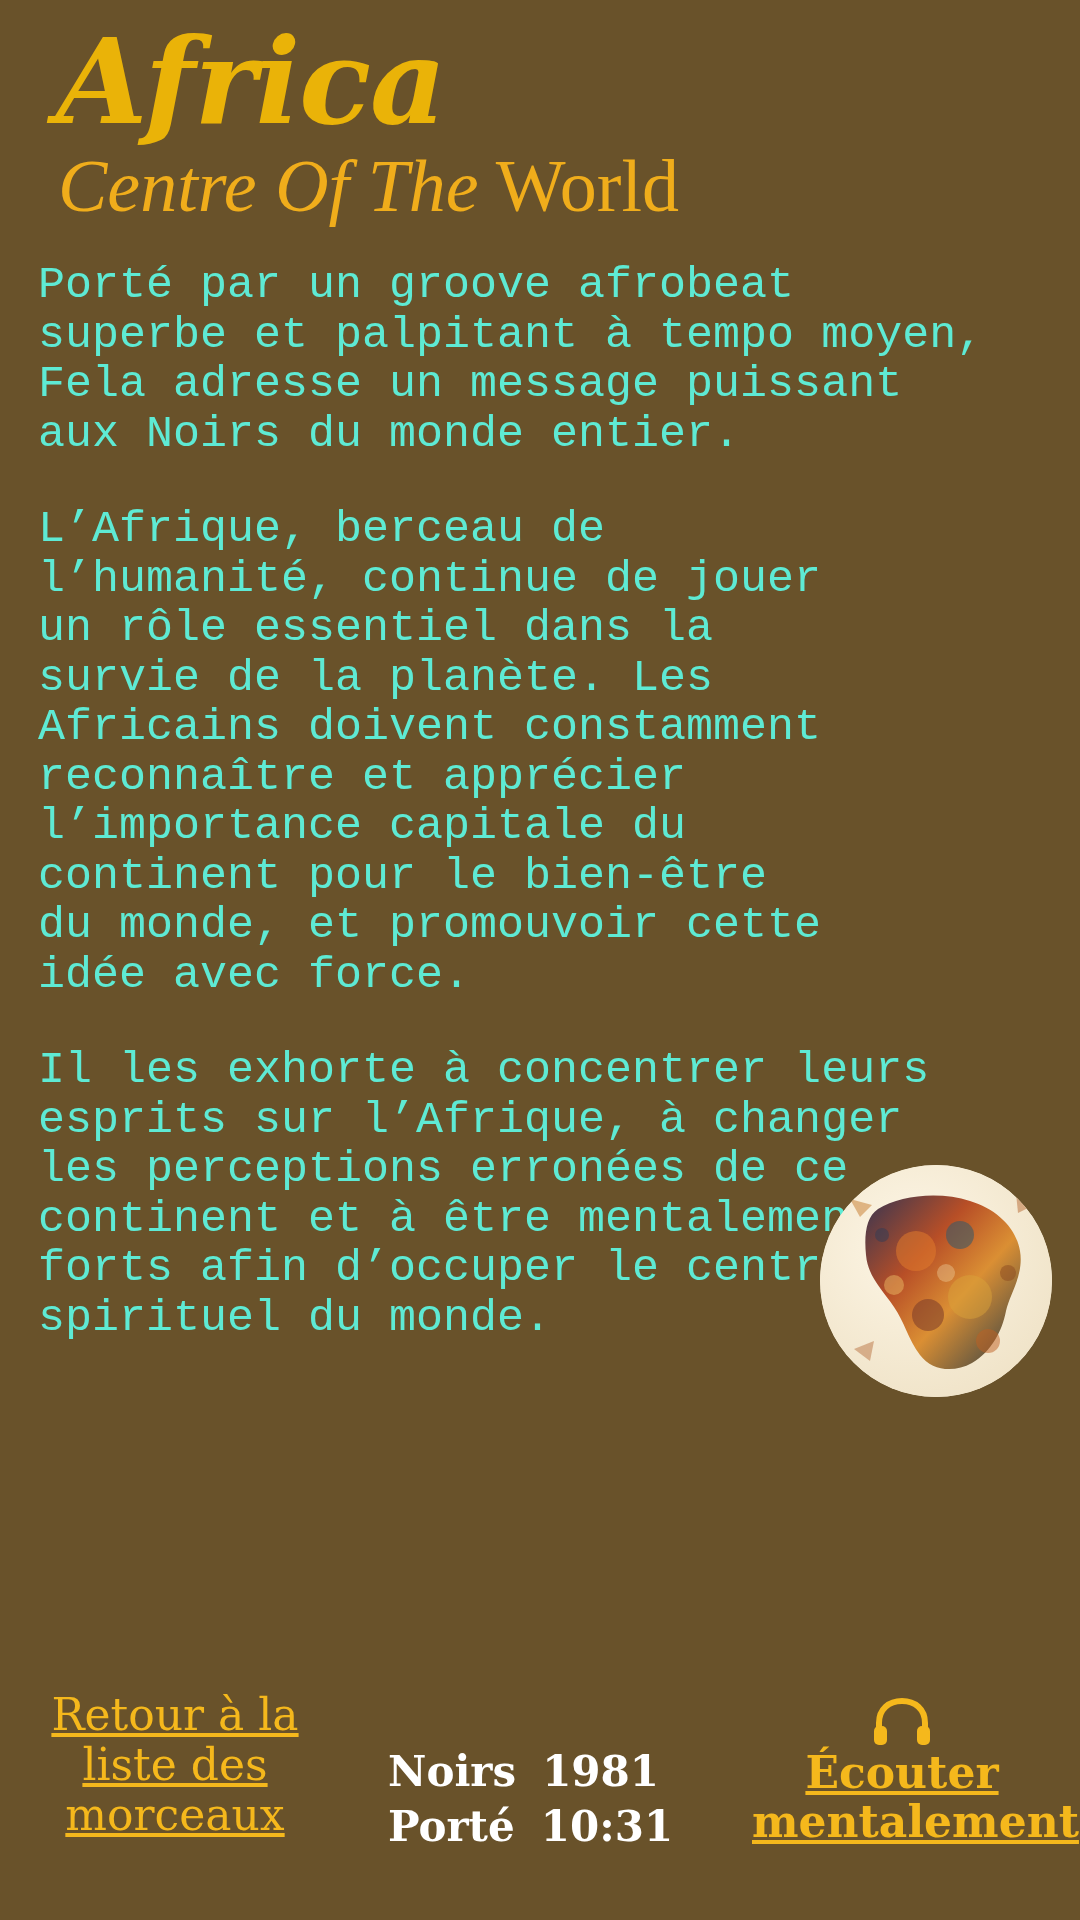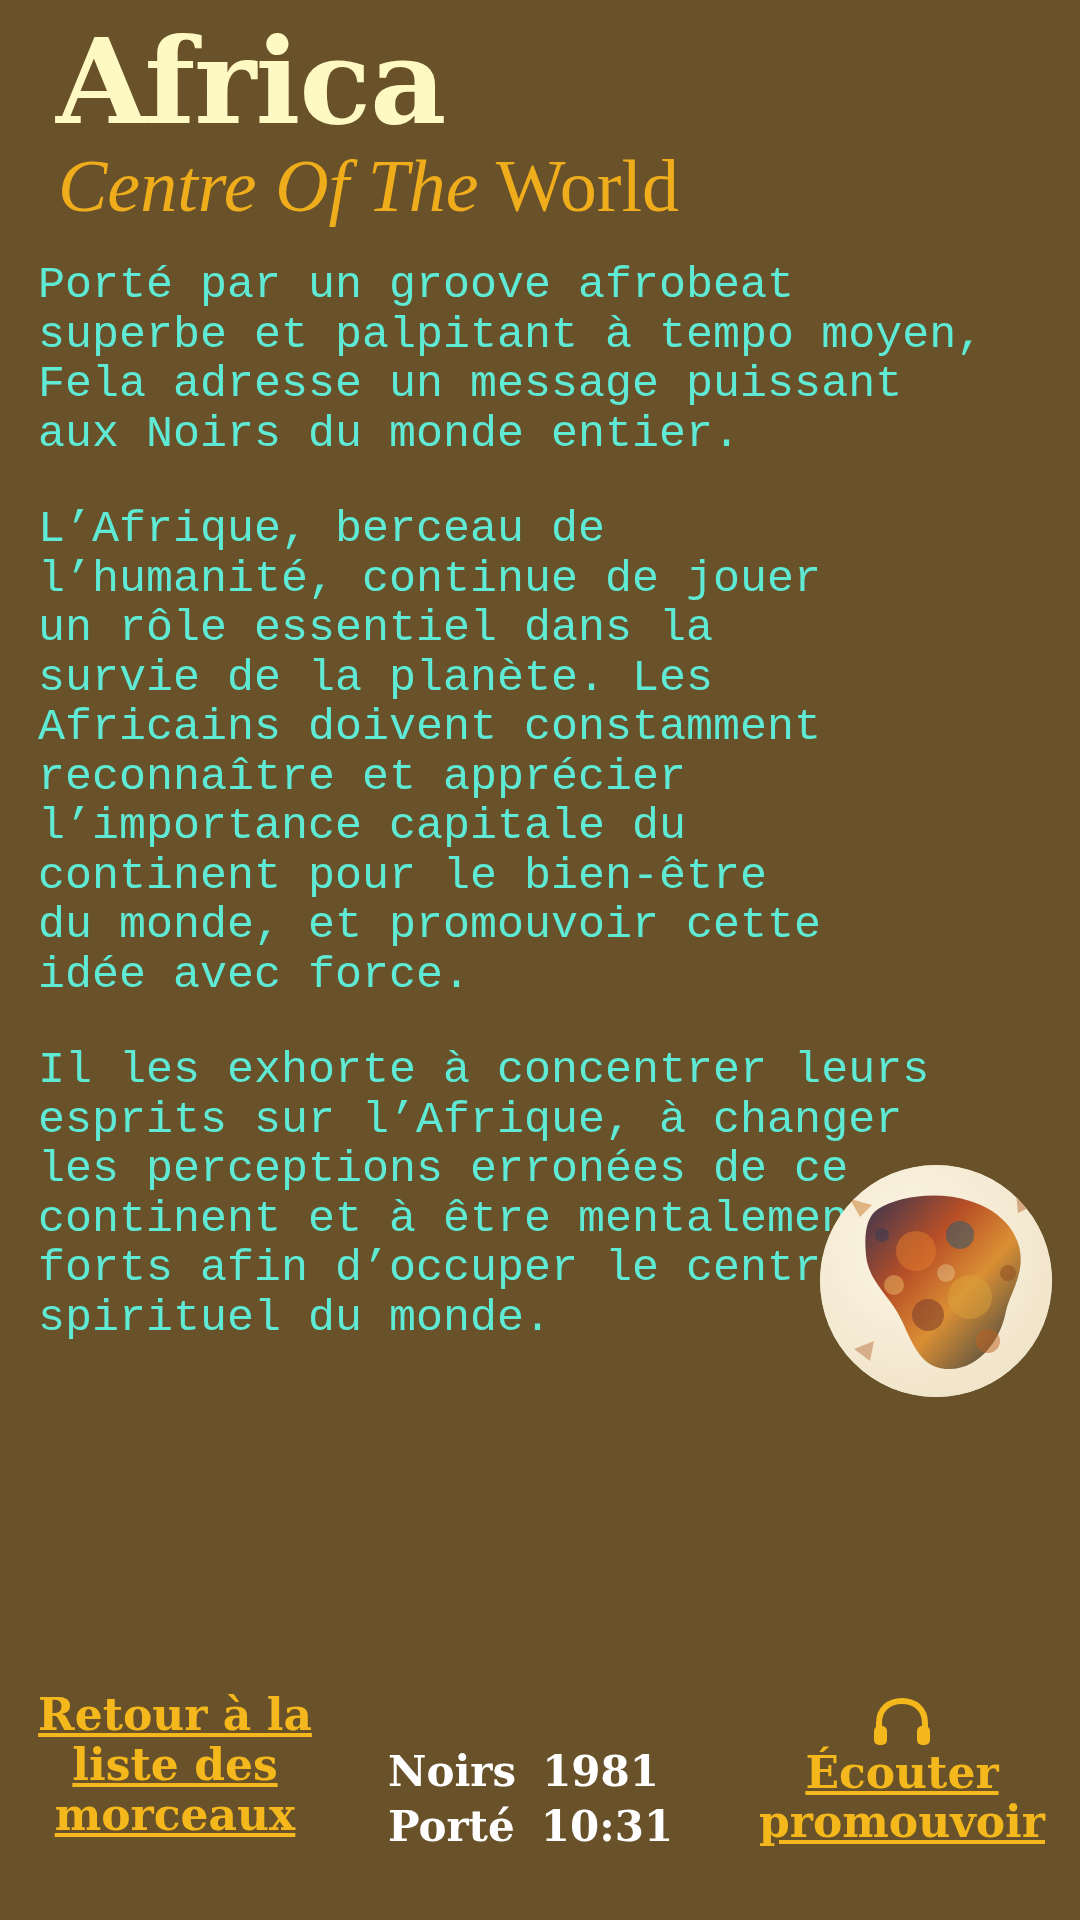--- a/index.html
+++ b/index.html
@@ -24,23 +24,24 @@
 
   
   .header {
     padding: 18px 0 0 56px;
   }
   .title {
     font-family: "DejaVu Serif", serif;
     font-weight: bold;
     font-size: 118px;
     line-height: 1.08;
-    color: #fef9c3;
+    color: #eab308;
     letter-spacing: -1px;
     margin: 0;
+    font-style: italic;
   }
   .subtitle {
     font-family: "Liberation Serif", serif;
     font-size: 74px;
     line-height: 1.0;
     color: #f0ad1b;
     margin: 4px 0 0 2px;
     white-space: nowrap;
   }
   .subtitle .it {
@@ -94,21 +95,21 @@
     width: 1080px;
     height: 230px;
   }
   .back-link {
     position: absolute;
     left: 30px;
     top: 0;
     width: 290px;
     text-align: center;
     font-family: "DejaVu Serif", serif;
-    font-weight: bold;
+    font-weight: normal;
     font-size: 44px;
     line-height: 1.14;
     color: #f5b81c;
     text-decoration: underline;
     cursor: pointer;
   }
   .meta {
     position: absolute;
     left: 388px;
     top: 55px;
@@ -219,17 +220,17 @@
     </div>
 
     <div class="listen">
       <span class="listen-icon">
         <svg width="62" height="50" viewBox="0 0 62 50" aria-hidden="true">
           <path d="M8 34 V27 C8 13, 18 5, 31 5 C44 5, 54 13, 54 27 V34" fill="none" stroke="#f5b81c" stroke-width="6" stroke-linecap="round"></path>
           <rect x="3" y="30" width="13" height="19" rx="5" fill="#f5b81c"></rect>
           <rect x="46" y="30" width="13" height="19" rx="5" fill="#f5b81c"></rect>
         </svg>
       </span>
-      <a class="listen-link" href="#">Écouter promouvoir</a>
+      <a class="listen-link" href="#">Écouter mentalement</a>
     </div>
 
   </div>
 </div>
 
 </body></html>

